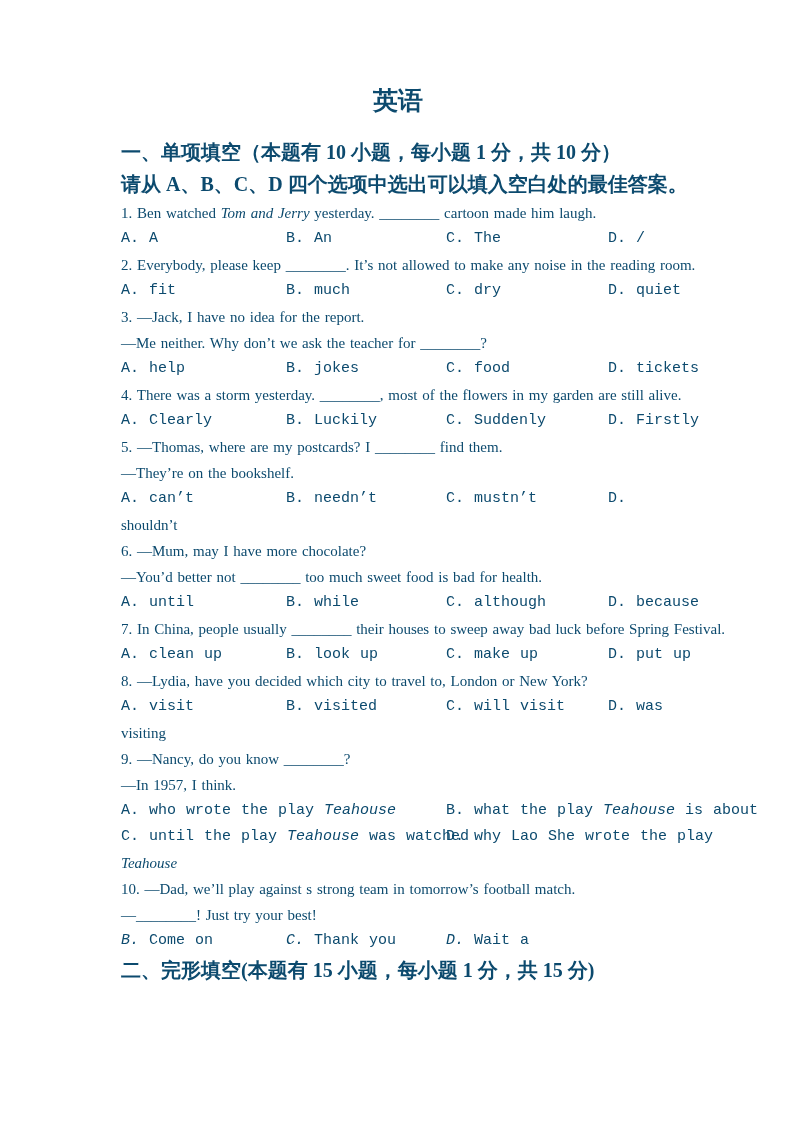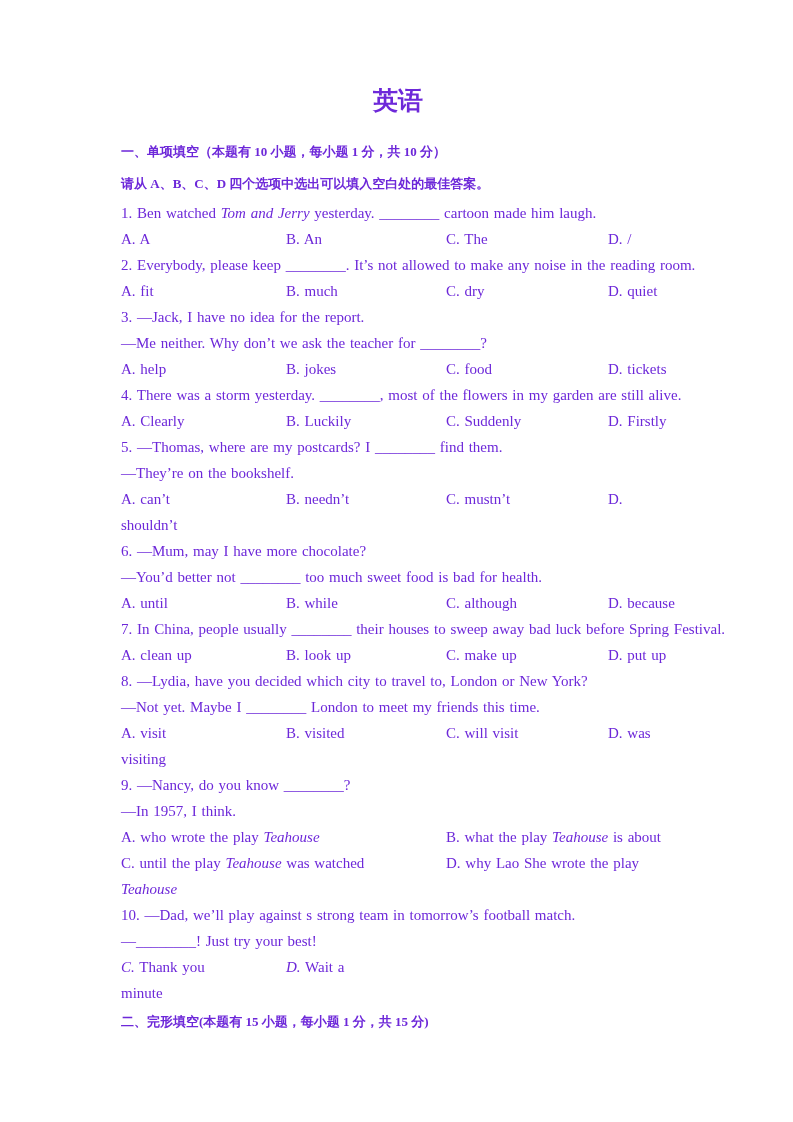--- a/index.html
+++ b/index.html
@@ -7,35 +7,35 @@
     padding: 0;
     background: #ffffff;
   }
   .page {
     position: relative;
     width: 793px;
     height: 1122px;
     box-sizing: border-box;
     background: #ffffff;
     padding: 86px 118px 0 121px;
-    color: #6d28d9;
+    color: #0c4a6e;
     font-family: "Liberation Serif", "DejaVu Serif", serif;
     font-size: 15px;
     overflow: hidden;
   }
   .doc-title {
     text-align: center;
     font-weight: 700;
     font-size: 25px;
     line-height: 30px;
     margin: 0 0 20px 0;
   }
   .heading {
     font-weight: 700;
-    font-size: 13px;
+    font-size: 20px;
     line-height: 32px;
     white-space: nowrap;
   }
   .line {
     line-height: 26px;
     height: 26px;
     white-space: nowrap;
     word-spacing: 1px;
   }
   .opts {
@@ -46,20 +46,21 @@
   }
   .opts2 {
     display: grid;
     grid-template-columns: 325px auto;
     line-height: 26px;
     height: 26px;
   }
   .opt {
     white-space: nowrap;
     word-spacing: 1px;
+    font-family: Liberation Mono, monospace;
   }
   .it {
     font-style: italic;
   }
 </style>
 </head>
 <body>
 
 <div class="page">
   <div class="doc-title">英语</div>
@@ -113,21 +114,20 @@
         <div class="opt"><span>D. because</span></div>
       </div>
       <div class="line"><span>7. In China, people usually ________ their houses to sweep away bad luck before Spring Festival.</span></div>
       <div class="opts">
         <div class="opt"><span>A. clean up</span></div>
         <div class="opt"><span>B. look up</span></div>
         <div class="opt"><span>C. make up</span></div>
         <div class="opt"><span>D. put up</span></div>
       </div>
       <div class="line"><span>8. —Lydia, have you decided which city to travel to, London or New York?</span></div>
-      <div class="line"><span>—Not yet. Maybe I ________ London to meet my friends this time.</span></div>
       <div class="opts">
         <div class="opt"><span>A. visit</span></div>
         <div class="opt"><span>B. visited</span></div>
         <div class="opt"><span>C. will visit</span></div>
         <div class="opt"><span>D. was</span></div>
       </div>
       <div class="line"><span>visiting</span></div>
       <div class="line"><span>9. —Nancy, do you know ________?</span></div>
       <div class="line"><span>—In 1957, I think.</span></div>
       <div class="opts2">
@@ -135,19 +135,19 @@
         <div class="opt"><span>B. what the play </span><span class="it">Teahouse</span><span> is about</span></div>
       </div>
       <div class="opts2">
         <div class="opt"><span>C. until the play </span><span class="it">Teahouse</span><span> was watched</span></div>
         <div class="opt"><span>D. why Lao She wrote the play</span></div>
       </div>
       <div class="line"><span class="it">Teahouse</span></div>
       <div class="line"><span>10. —Dad, we’ll play against s strong team in tomorrow’s football match.</span></div>
       <div class="line"><span>—________! Just try your best!</span></div>
       <div class="opts">
+        <div class="opt"><span class="it">B.</span><span> Come on</span></div>
         <div class="opt"><span class="it">C.</span><span> Thank you</span></div>
         <div class="opt"><span class="it">D.</span><span> Wait a</span></div>
       </div>
-      <div class="line"><span>minute</span></div>
       <div class="heading">二、完形填空(本题有 15 小题，每小题 1 分，共 15 分)</div>
     </div>
 </div>
 
 </body></html>

